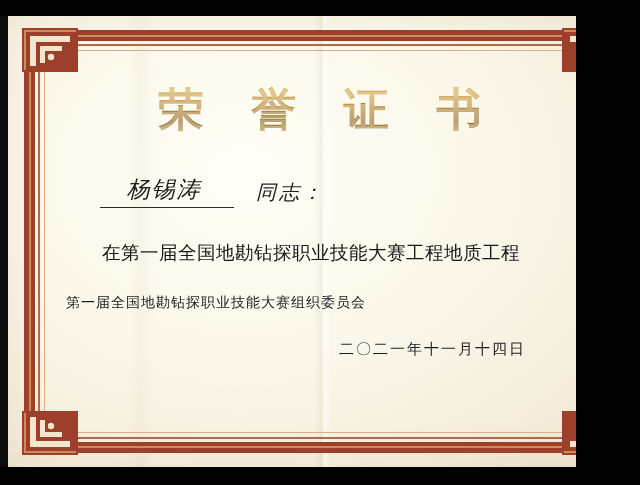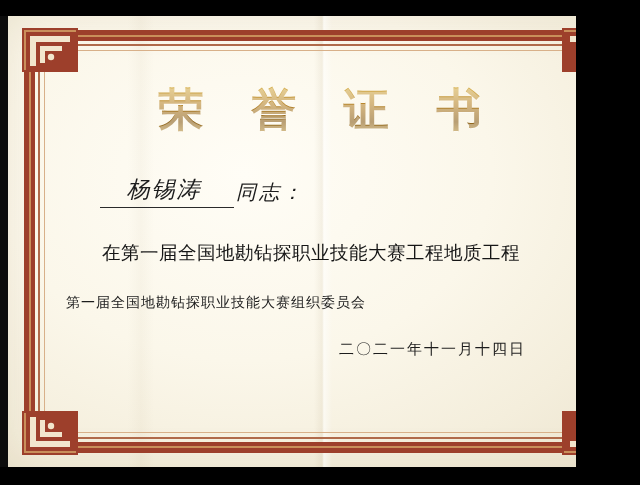--- a/index.html
+++ b/index.html
@@ -137,21 +137,21 @@
     color: #a8791f;
     -webkit-text-fill-color: transparent;
     text-shadow: 0 1px 0 rgba(255,255,255,0.4);
   }
 
   .recipient-line {
     margin-top: 34px;
     padding-left: 34px;
     display: flex;
     align-items: flex-end;
-    gap: 2px;
+    gap: 22px;
   }
   .recipient-name {
     font-family: "DejaVu Serif", serif;
     font-size: 23px;
     color: #1d1d1d;
     border-bottom: 1.5px solid #2a2a2a;
     padding: 0 14px 2px 8px;
     font-style: italic;
     letter-spacing: 2px;
     min-width: 112px;

